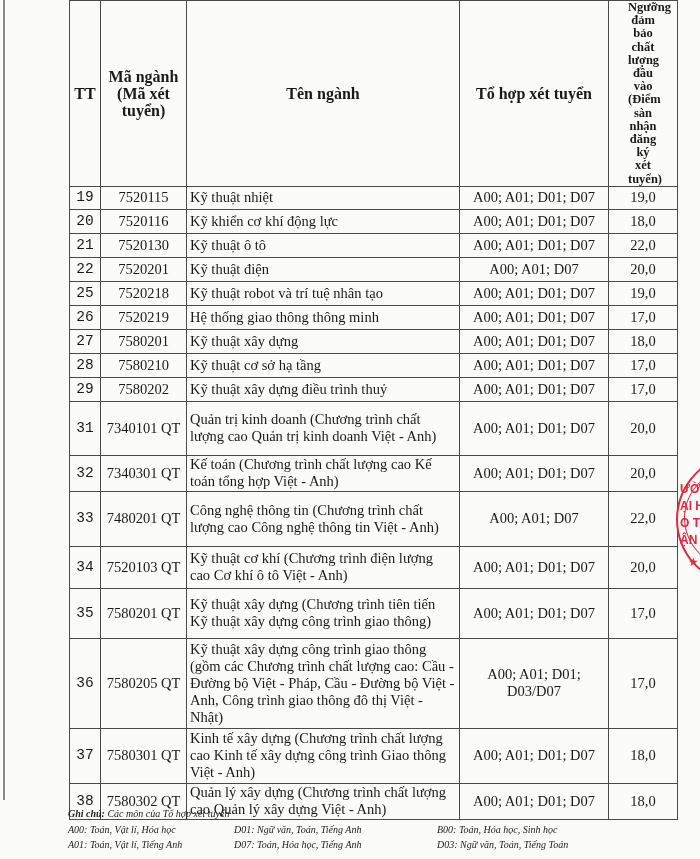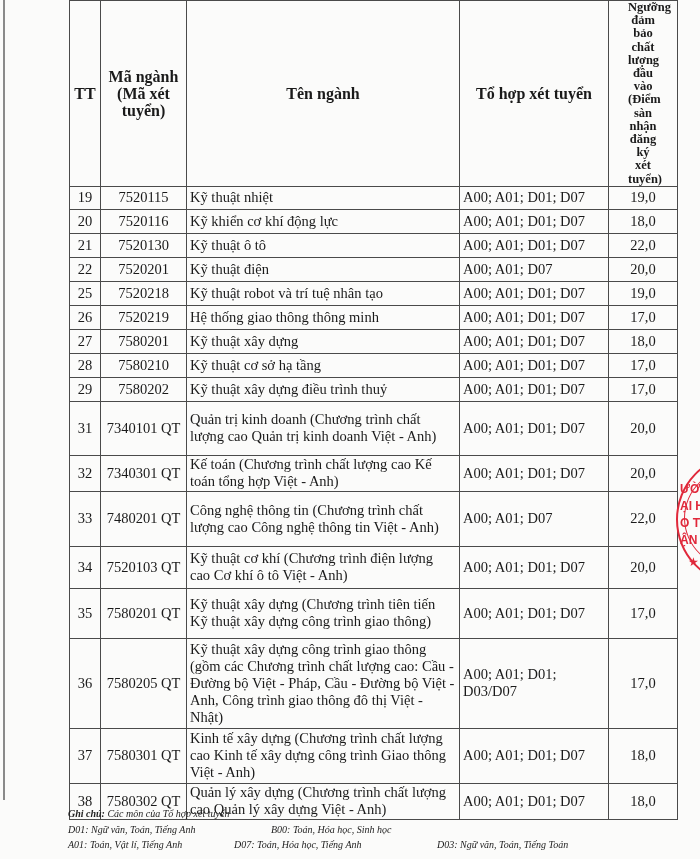--- a/index.html
+++ b/index.html
@@ -32,24 +32,24 @@
     text-align: center;
     height: 96px;
     font-size: 16px;
     line-height: 17px;
   }
   table.admissions th.th-threshold {
     font-size: 12.5px;
     line-height: 13.2px;
     padding: 0 19px;
   }
-  td.c-tt { text-align: center; }
+  td.c-tt { text-align: center; font-family: Liberation Mono, monospace; }
   td.c-code { text-align: center; white-space: nowrap; padding: 0 2px; }
   td.c-name { text-align: left; padding-left: 5px; }
-  td.c-combo { }
+  td.c-combo { text-align: center; }
   td.c-score { text-align: center; }
   .notes {
     position: absolute; left: 68px; top: 806px;
     font-style: italic; font-size: 10px; line-height: 15.5px;
     color: #222;
   }
   .notes .title-label { font-weight: bold; }
   .notes .row { display: flex; }
   .notes .col1 { width: 166px; }
   .notes .col2 { width: 203px; }
@@ -229,20 +229,21 @@
 O T
 ẬN</div>
   <div class="star">★</div>
 </div>
 
 <div class="notes">
   <div>
     <span class="title-label">Ghi chú:</span><span> Các môn của Tổ hợp xét tuyển</span>
   </div>
   <div class="row">
+    <span class="col1">A00: Toán, Vật lí, Hóa học</span>
     <span class="col2">D01: Ngữ văn, Toán, Tiếng Anh</span>
     <span>B00: Toán, Hóa học, Sinh học</span>
   </div>
   <div class="row">
     <span class="col1">A01: Toán, Vật lí, Tiếng Anh</span>
     <span class="col2">D07: Toán, Hóa học, Tiếng Anh</span>
     <span>D03: Ngữ văn, Toán, Tiếng Toán</span>
   </div>
 </div>
 

